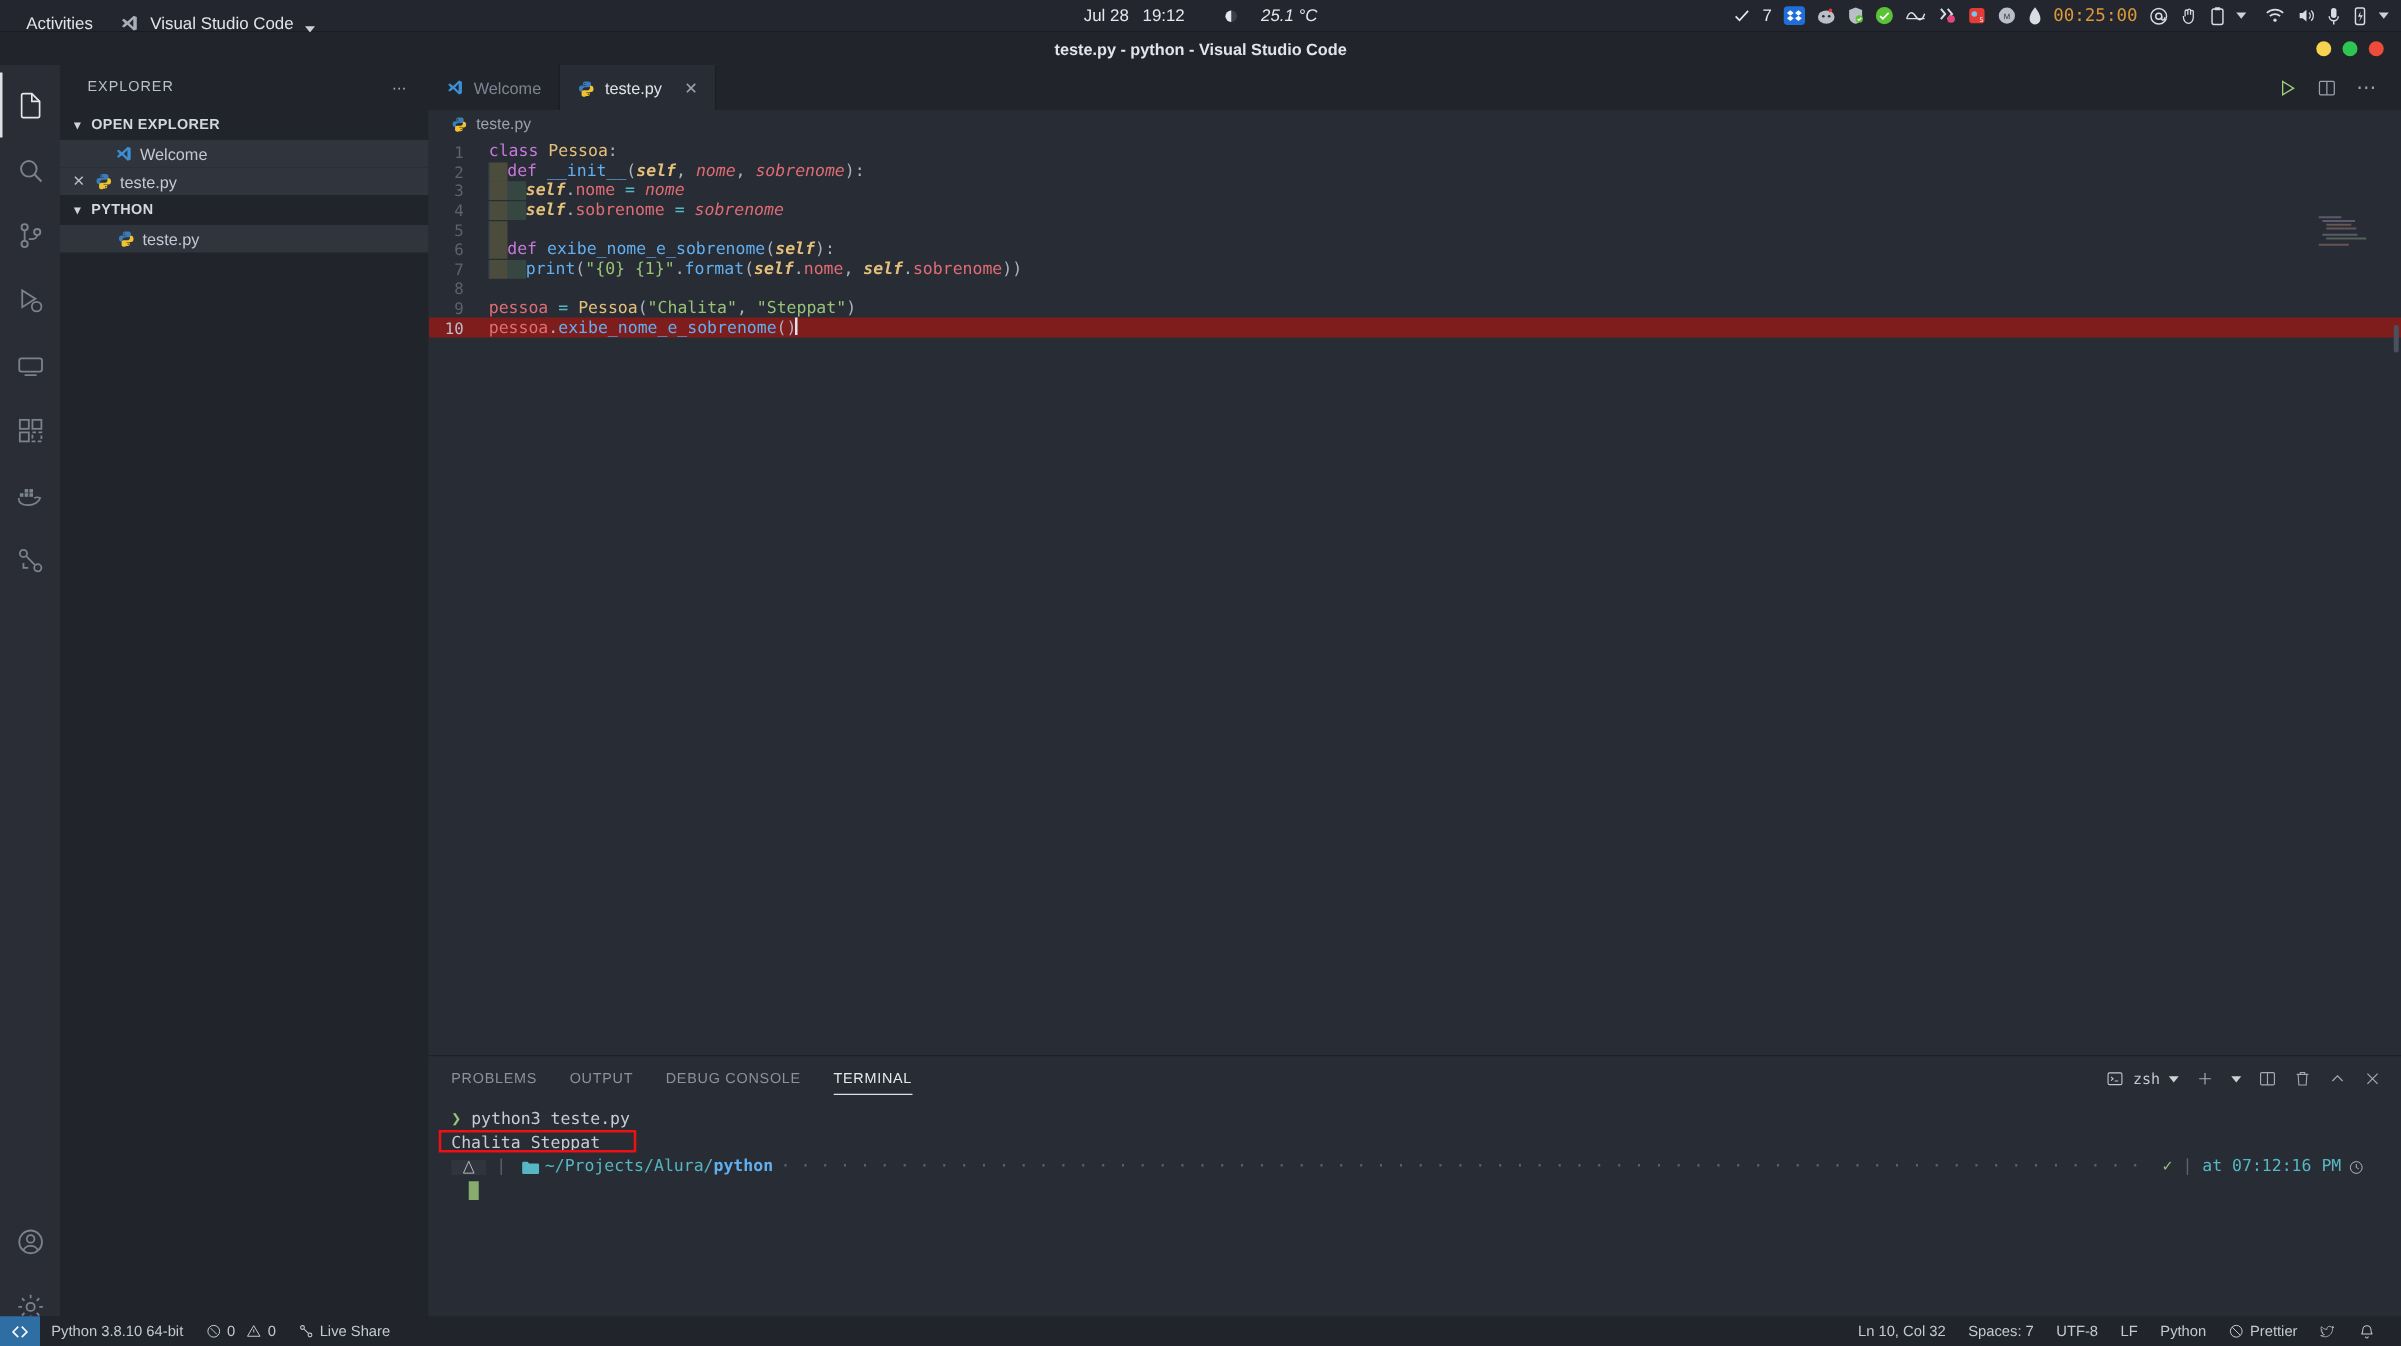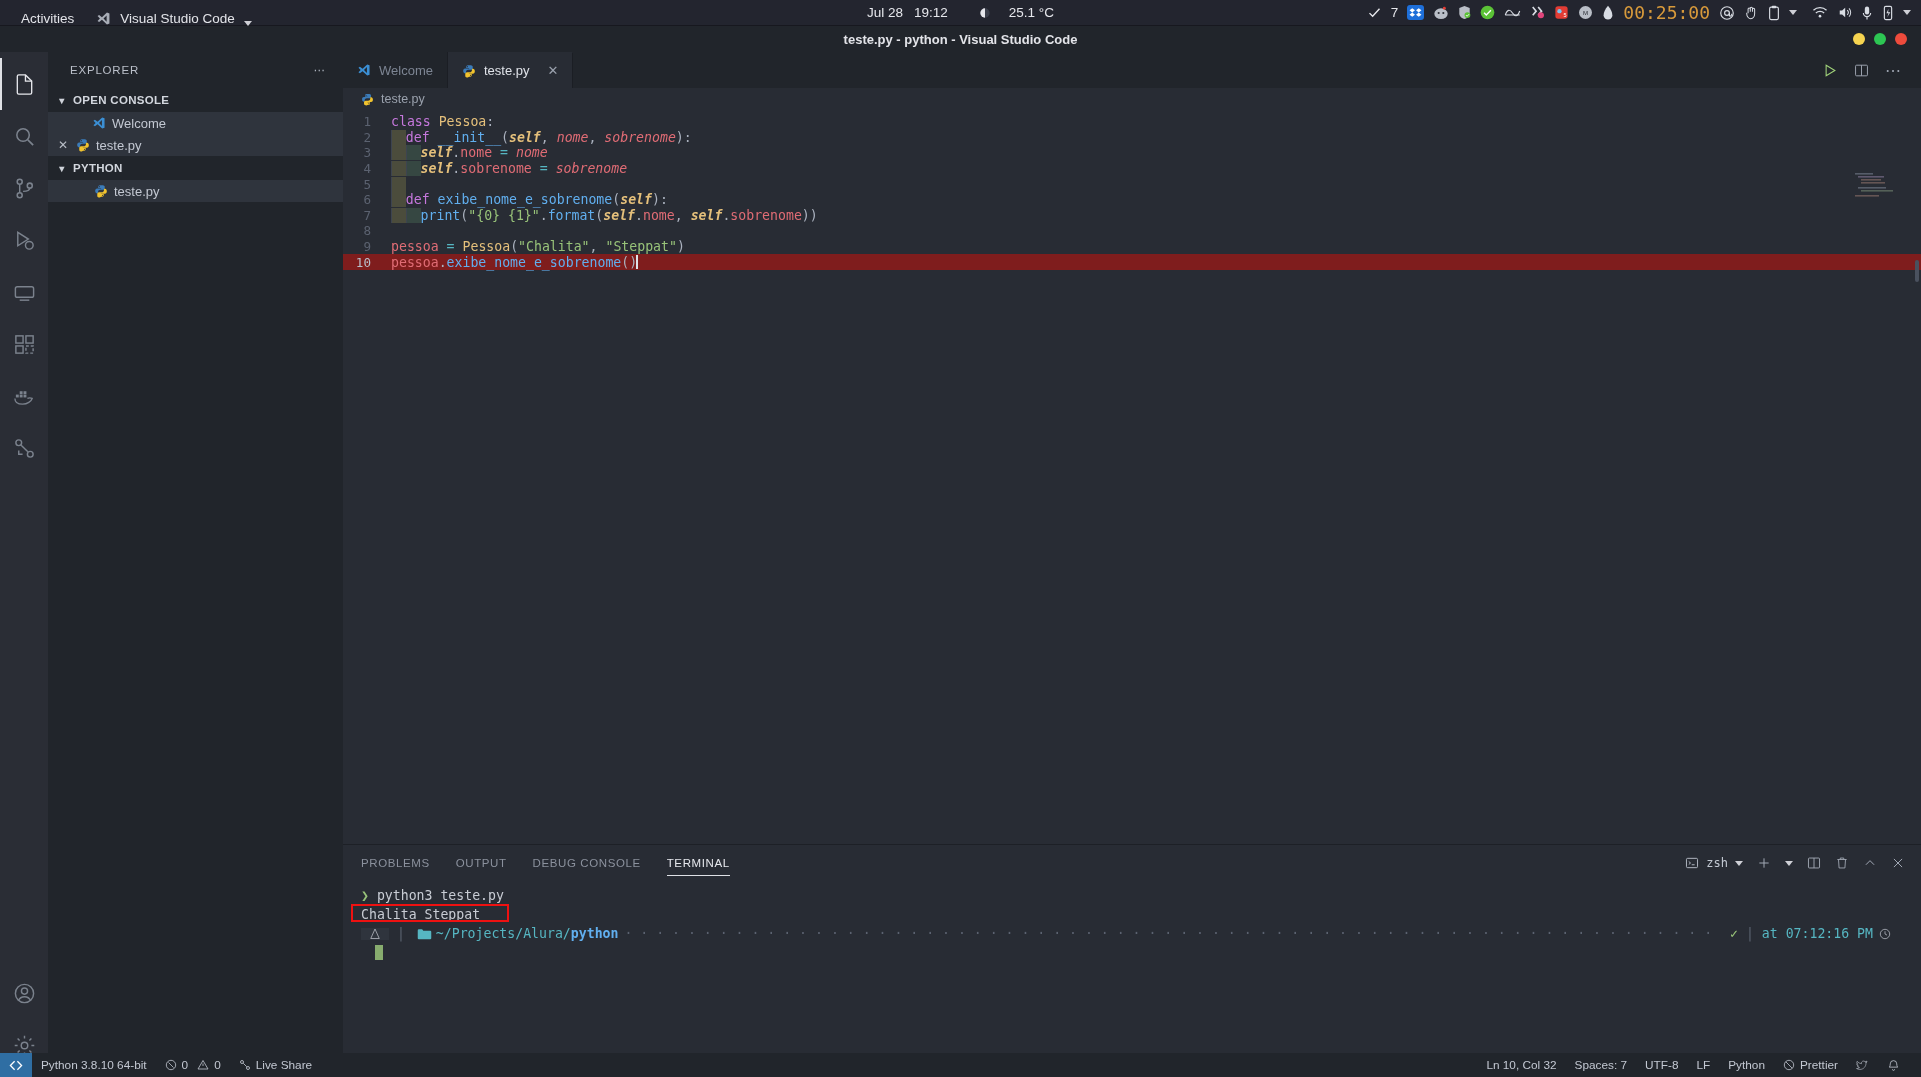--- a/index.html
+++ b/index.html
@@ -17,21 +17,21 @@
     background: #23252f;
     display: flex; align-items: center;
     color: #d6d7dd; font-size: 13.5px;
     border-bottom: 1px solid #17181f;
   }
   .gb-left { display: flex; align-items: center; gap: 0; padding-left: 10px; }
   .gb-item { padding: 0 11px; height: 26px; display: flex; align-items: flex-end; gap: 7px; color: #e3e4e9; }
   .gb-center { position: absolute; left: 0; right: 0; display: flex; justify-content: center; align-items: center; gap: 30px; pointer-events: none; }
   .gb-center > * { pointer-events: auto; }
   .gb-clock { display: flex; gap: 11px; align-items: center; color: #e6e7ec; font-size: 13.5px; }
-  .gb-temp { display: flex; gap: 17px; align-items: flex-end; color: #e6e7ec; font-size: 13.5px; }
+  .gb-temp { display: flex; gap: 17px; align-items: flex-end; color: #e6e7ec; font-size: 13.5px; font-style: italic; }
   .gb-right { margin-left: auto; display: flex; align-items: center; gap: 9px; padding-right: 10px; }
   .tray { display: flex; align-items: center; justify-content: center; }
   .caret-dn { width: 0; height: 0; border-left: 4.5px solid transparent; border-right: 4.5px solid transparent; border-top: 5px solid #cfd0d6; display: inline-block; }
 
   
   #vscode { position: absolute; left: 0; top: 26px; width: 1921px; height: 1051px; background: #282c34; }
 
   
   #titlebar {
     position: absolute; left: 0; top: 0; width: 1921px; height: 26px;
@@ -218,21 +218,21 @@
       <svg width="15" height="15" viewBox="0 0 22 22">
           <circle cx="11" cy="11" r="9.5" fill="#b9bec7"></circle>
           <text x="11" y="15" font-size="9" text-anchor="middle" fill="#2a2d35" font-family="sans-serif">M</text>
         </svg>
     </span>
     <span class="tray">
       <svg width="12" height="16" viewBox="0 0 16 22">
           <path d="M8 1C4 6 2 10 2 14a6 6 0 0 0 12 0c0-4-2-8-6-13z" fill="#d8dce3"></path>
         </svg>
     </span>
-    <span style="color:#d89a3b;font-family:'DejaVu Sans Mono',monospace;font-size:18px;">00:25:00</span>
+    <span style="color:#d89a3b;font-family:'DejaVu Sans Mono',monospace;font-size:14px;">00:25:00</span>
     <span class="tray">
       <svg width="16" height="16" viewBox="0 0 22 22">
           <circle cx="11" cy="11" r="8.6" stroke="#d8dce3" stroke-width="1.6" fill="none"></circle>
           <circle cx="11" cy="11" r="3.3" stroke="#d8dce3" stroke-width="1.6" fill="none"></circle>
           <path d="M14.3 11v3.2c0 1.6 3.3 1.6 3.3-2.2" stroke="#d8dce3" stroke-width="1.6" fill="none"></path>
         </svg>
     </span>
     <span class="tray">
       <svg width="15" height="15" viewBox="0 0 22 22">
           <path d="M6 12V6a1.6 1.6 0 0 1 3.2 0v4M9.2 10V5a1.6 1.6 0 0 1 3.2 0v5M12.4 10V6.5a1.6 1.6 0 0 1 3.2 0V13c0 4-2.5 7-5.6 7S4 17 4 13v-1.5" stroke="#d8dce3" stroke-width="1.5" fill="none"></path>
@@ -381,21 +381,21 @@
   </div>
 
   <div id="sidebar">
     <div id="sb-header">
       <span>EXPLORER</span>
       <span style="letter-spacing:2px;color:#aeb4bf;">⋯</span>
     </div>
 
     <div class="sb-section-hdr">
       <span class="chev">▾</span>
-      <span>OPEN CONSOLE</span>
+      <span>OPEN EXPLORER</span>
     </div>
     <div class="sb-row sel">
       <span class="sb-spacer"></span>
       <span style="display:flex;">
         <svg width="14" height="14" viewBox="0 0 24 24">
             <path d="M17.5 2.5 9.5 10 5 6.5 2.5 8l3.8 4L2.5 16l2.5 1.5L9.5 14l8 7.5L21.5 20V4zM17 7v10l-5-5z" fill="#3b8fd4"></path>
           </svg>
       </span>
       <span>Welcome</span>
     </div>

